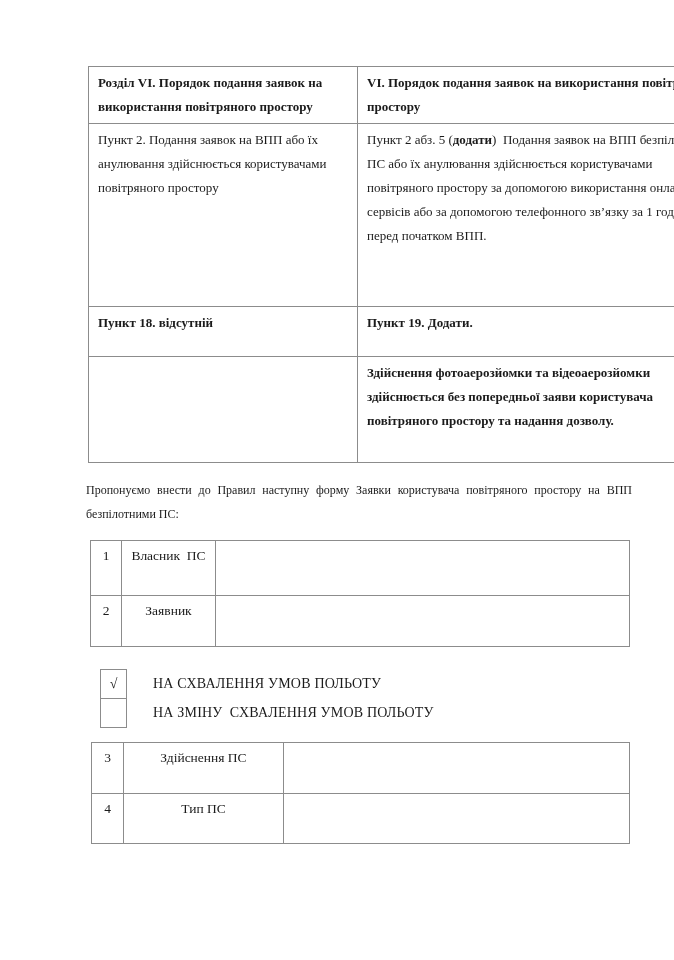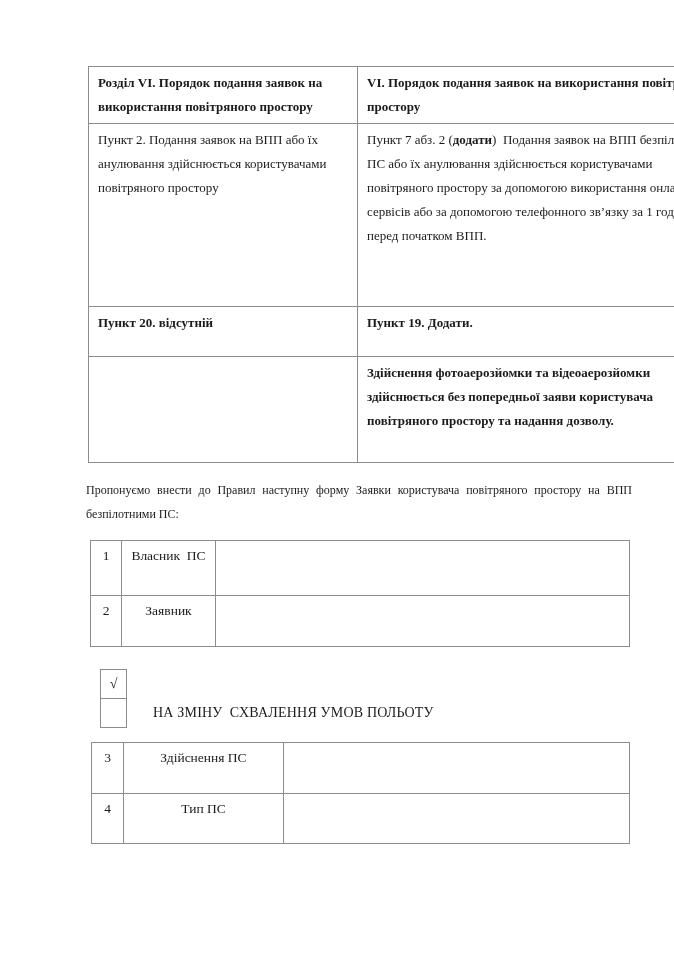--- a/index.html
+++ b/index.html
@@ -117,25 +117,25 @@
         <col class="c2">
       </colgroup>
     <tbody>
         <tr class="r-head">
       <td class="b">Розділ VI. Порядок подання заявок на використання повітряного простору</td>
       <td class="b">VI. Порядок подання заявок на використання повітряного простору</td>
     </tr>
     <tr class="r2">
       <td>Пункт 2. Подання заявок на ВПП або їх анулювання здійснюється користувачами повітряного простору</td>
       <td>
-        <span>Пункт 7 абз. 2 (</span><span class="b">додати</span><span>)&nbsp; Подання заявок на ВПП безпілотними ПС або їх анулювання здійснюється користувачами повітряного простору за допомогою використання онлайн сервісів або за допомогою телефонного зв’язку за 1 годину перед початком ВПП.</span>
+        <span>Пункт 2 абз. 5 (</span><span class="b">додати</span><span>)&nbsp; Подання заявок на ВПП безпілотними ПС або їх анулювання здійснюється користувачами повітряного простору за допомогою використання онлайн сервісів або за допомогою телефонного зв’язку за 1 годину перед початком ВПП.</span>
       </td>
     </tr>
     <tr class="r3">
-      <td class="b">Пункт 20. відсутній</td>
+      <td class="b">Пункт 18. відсутній</td>
       <td class="b">Пункт 19. Додати.</td>
     </tr>
     <tr class="r4">
       <td></td>
       <td class="b">Здійснення фотоаерозйомки та відеоаерозйомки здійснюється без попередньої заяви користувача повітряного простору та надання дозволу.</td>
     </tr>
   </tbody>
     </table>
 
   <p class="intro">Пропонуємо внести до Правил наступну форму Заявки користувача повітряного простору на ВПП безпілотними ПС:</p>
@@ -158,20 +158,21 @@
       <td></td>
     </tr>
   </tbody>
     </table>
 
   <div class="checks">
     <div class="checkrow">
       <div class="checkbox">
         <span>√</span>
       </div>
+      <div class="checklabel">НА СХВАЛЕННЯ УМОВ ПОЛЬОТУ</div>
     </div>
     <div class="checkrow">
       <div class="checkbox">
         <span></span>
       </div>
       <div class="checklabel">НА ЗМІНУ&nbsp; СХВАЛЕННЯ УМОВ ПОЛЬОТУ</div>
     </div>
   </div>
 
   <table class="form form-b">

